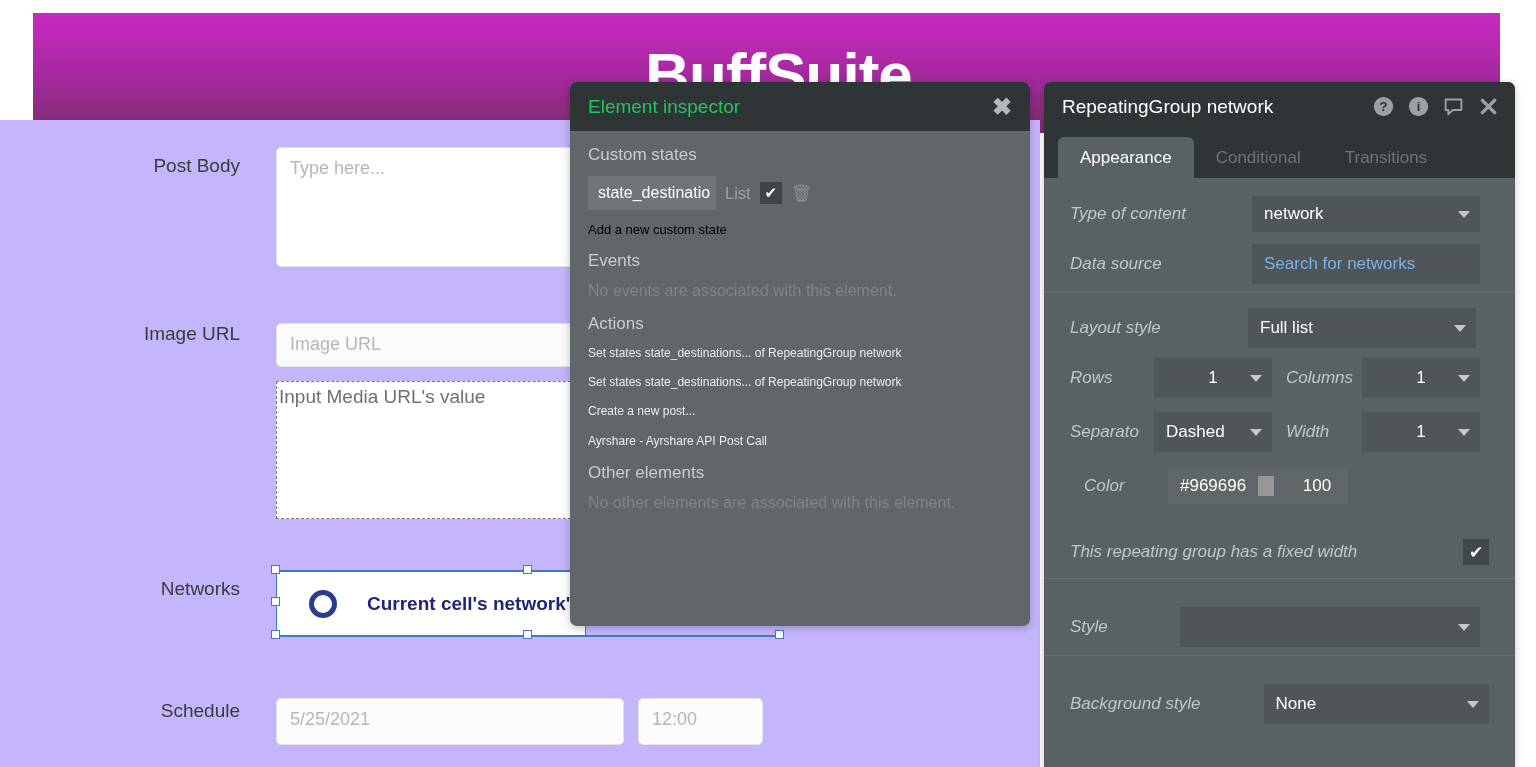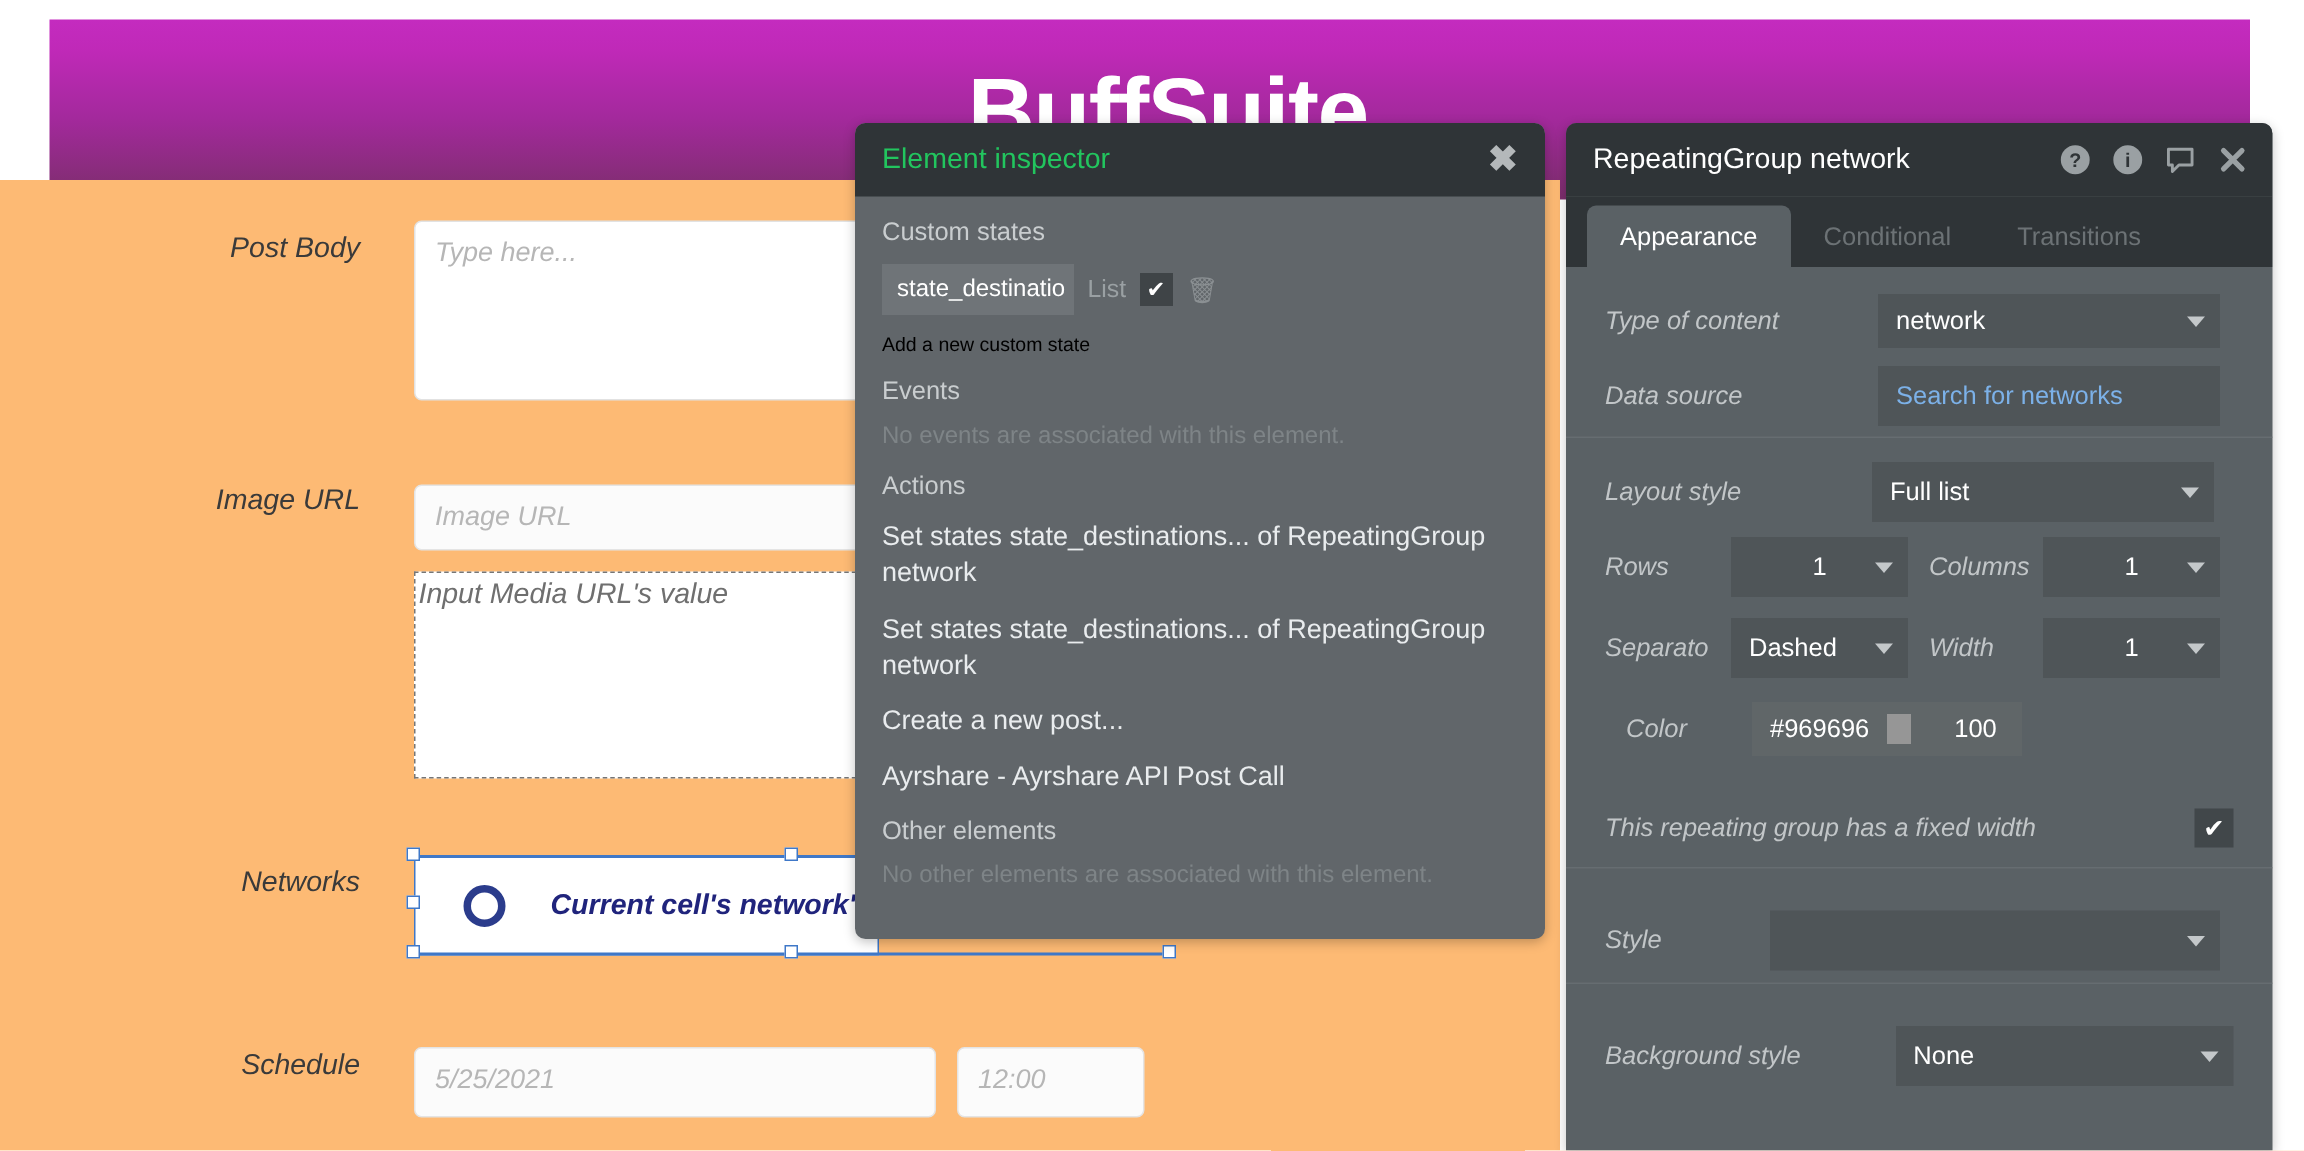--- a/index.html
+++ b/index.html
@@ -16,21 +16,21 @@
     position: absolute; left: 33px; top: 13px; width: 1467px; height: 120px;
     background: linear-gradient(180deg, #c42bbf 0%, #bf29b7 18%, #a3299c 55%, #7b2e6b 100%);
     display: flex; align-items: center; justify-content: center; padding-left: 24px;
   }
   .banner-title {
     color: #ffffff; font-size: 62px; font-weight: bold; letter-spacing: -1px;
     line-height: 1; position: relative; top: 2px;
   }
 
   
-  .form-area { position: absolute; left: 0; top: 120px; width: 1040px; height: 647px; background: #fdba74; font-style: italic; }
+  .form-area { position: absolute; left: 0; top: 120px; width: 1040px; height: 647px; background: #c4b5fd; }
   .form-label {
     position: absolute; text-align: right; color: #3a3a3a;
     font-size: 19px; font-weight: 400;
   }
   .field {
     position: absolute; background: #fbfbfb; border: 1px solid #e4e4e4;
     border-radius: 5px; color: #b6b6b6; font-size: 18px;
     padding: 10px 13px; overflow: hidden; white-space: nowrap;
   }
   .field.textarea { background: #fff; border-color: #e2e2e2; }
@@ -70,21 +70,21 @@
   }
   .panel-title { color: #22c55e; font-size: 19px; flex: 1; }
   .panel-x {
     color: #b4b8ba; font-size: 24px; font-weight: bold; cursor: pointer;
     line-height: 1; user-select: none;
   }
   .insp-body { padding: 14px 18px 0 18px; }
   .sec-head { color: #c9cdcf; font-size: 17px; margin-bottom: 11px; margin-top: 14px; }
   .sec-head.first { margin-top: 0; }
   .muted { color: #7e8487; font-size: 16px; margin-bottom: 4px; }
-  .link-row { color: #e9ecee; font-size: 18px; line-height: 1.35; margin-bottom: 13px; cursor: pointer; }
+  .link-row { color: #e9ecee; font-size: 12px; line-height: 1.35; margin-bottom: 13px; cursor: pointer; }
   .state-row { display: flex; align-items: center; gap: 9px; margin-bottom: 12px; }
   .state-name {
     width: 128px; height: 34px; background: #6f7478; color: #ffffff;
     font-size: 16px; display: flex; align-items: center; padding: 0 10px;
     overflow: hidden; white-space: nowrap;
   }
   .state-type {
     width: 187px; height: 34px; background: #4f5457; color: #fff; font-size: 16px;
     display: flex; align-items: center; padding: 0 11px; position: relative;
   }

